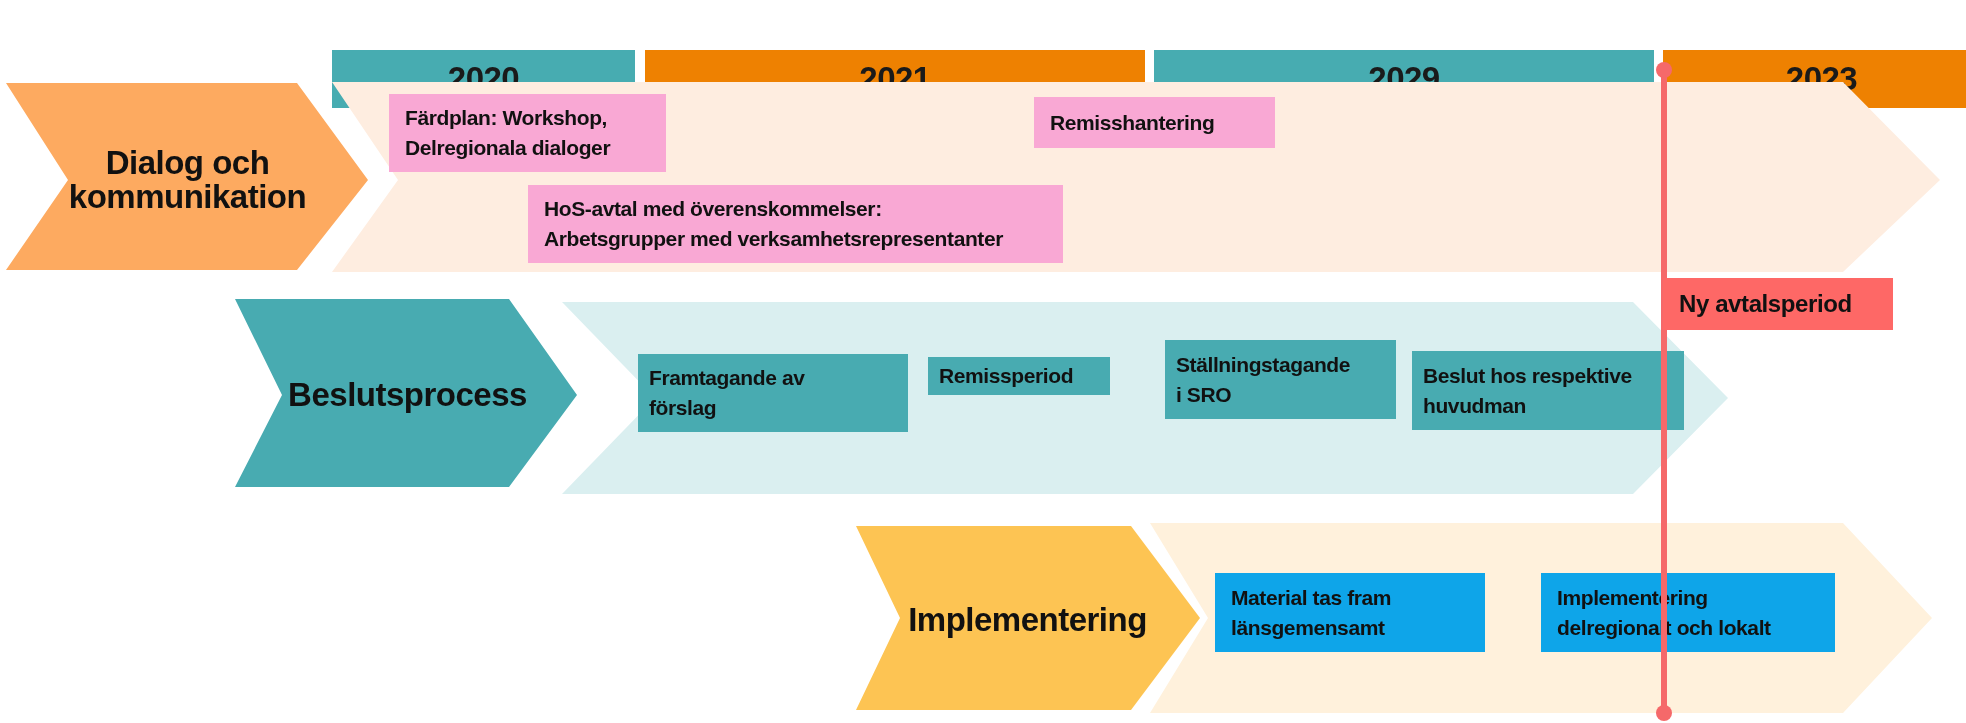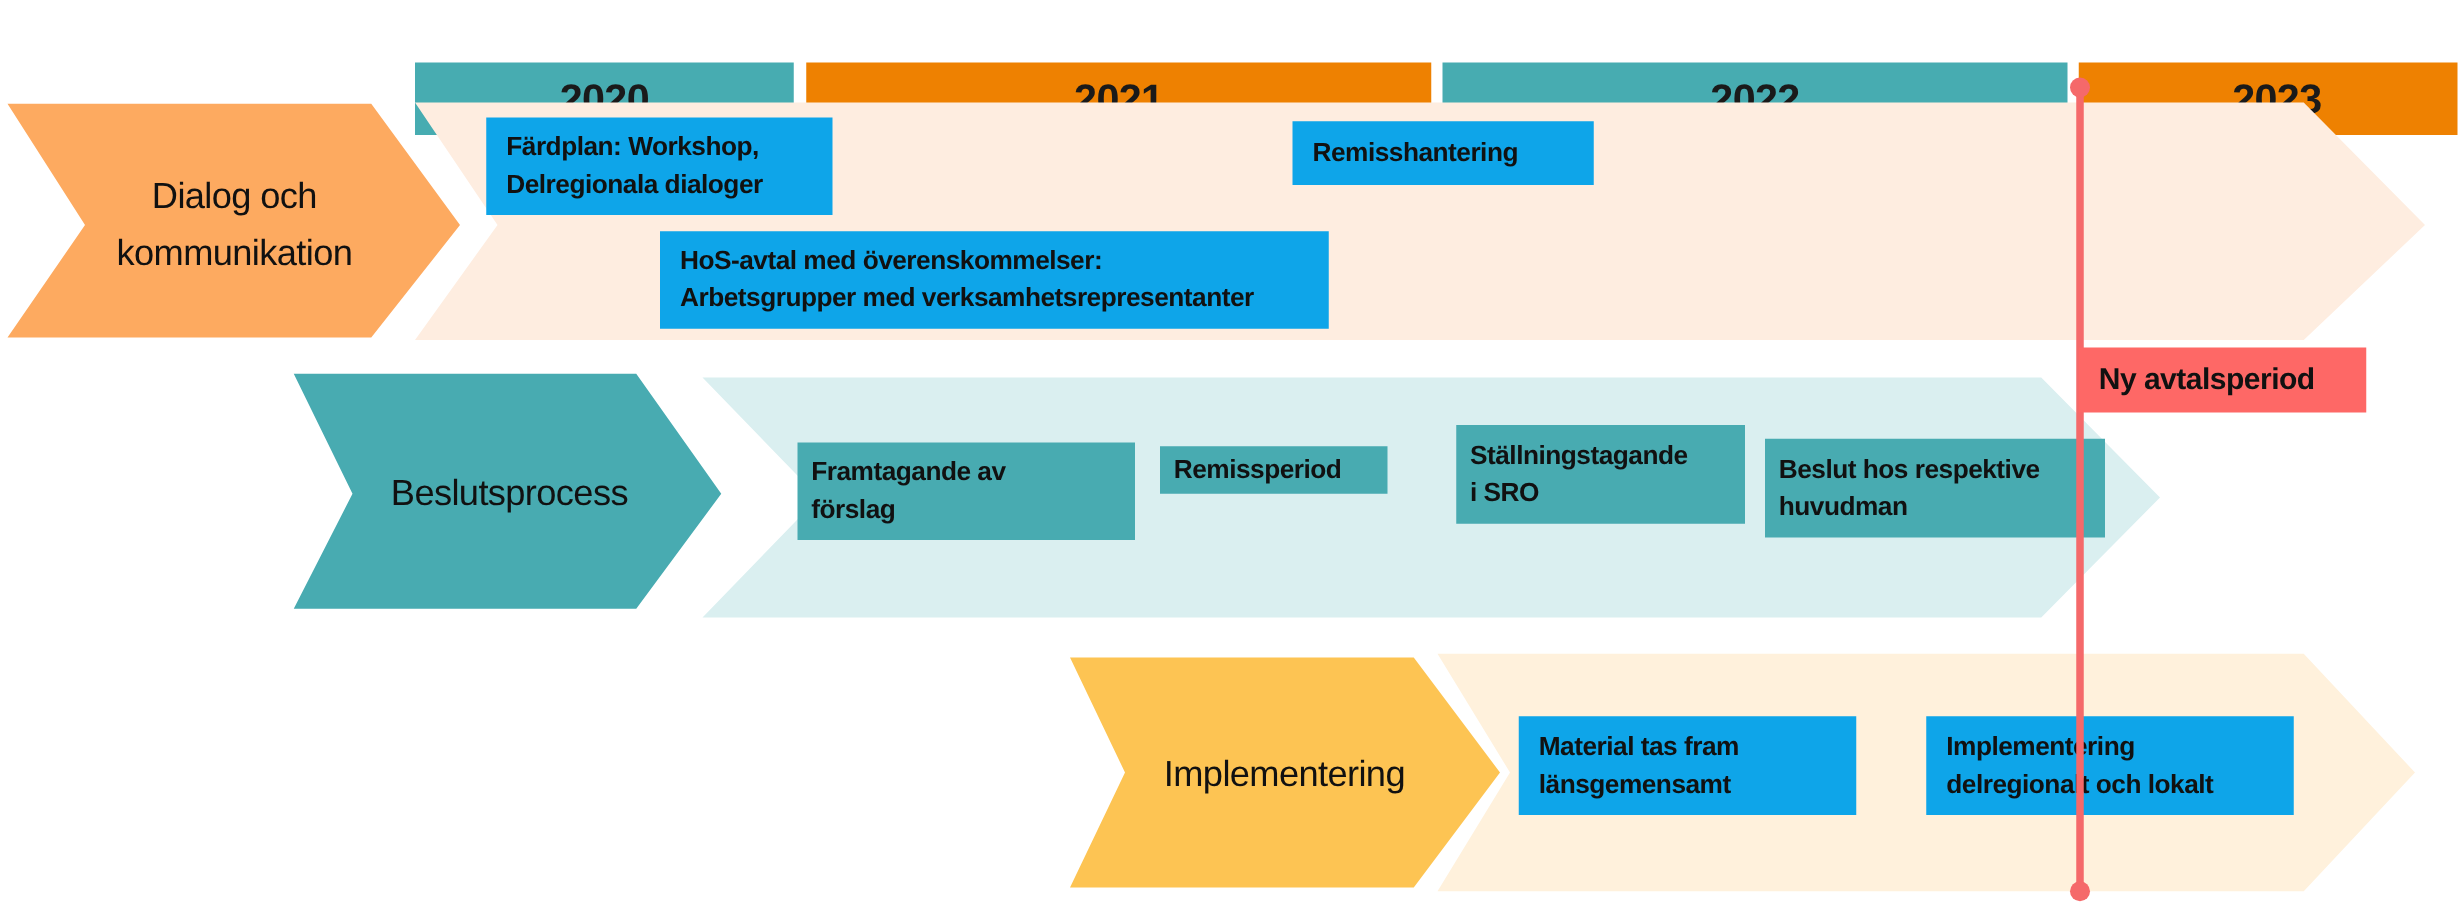--- a/index.html
+++ b/index.html
@@ -2,38 +2,38 @@
 <html><head>
 <meta charset="utf-8">
 <style>
   html, body { margin:0; padding:0; background:#ffffff; }
   body { width:1966px; height:723px; position:relative; overflow:hidden;
          font-family:"Liberation Sans", "DejaVu Sans", sans-serif; color:#111; }
   .year { position:absolute; top:6px; height:58px; display:flex; align-items:center; justify-content:center;
           font-weight:bold; font-size:33px; color:#1a1a1a; letter-spacing:-0.5px;margin-top:44px; }
   svg.shape { position:absolute; left:0; top:0; }
   .chev-label { position:absolute; display:flex; align-items:center; justify-content:center; text-align:center;
-                font-weight:normal; font-size:29px; line-height:46px; color:#111; letter-spacing:-0.5px; }
+                font-weight:bold; font-size:33px; line-height:34px; color:#111; letter-spacing:-0.5px; }
   .box { position:absolute; display:flex; align-items:center; padding:0 16px; box-sizing:border-box;
          font-weight:bold; font-size:21px; line-height:30px; color:#111; letter-spacing:-0.4px; white-space:pre-line; }
-  .orange-box { background:#0ea5e9; }
+  .orange-box { background:#f9a8d4; }
   .teal-box { background:#48ABB1;padding-left:11px; }
   .yellow-box { background:#0ea5e9; }
   .marker-line { position:absolute; left:1661px; top:70px; width:6px; height:645px; background:#F5696A; }
   .marker-dot { position:absolute; width:16px; height:16px; border-radius:50%; background:#F5696A; }
   .marker-label { position:absolute; left:1663px; top:278px; width:230px; height:52px; background:#FE6866;
                   display:flex; align-items:center; padding-left:16px; box-sizing:border-box;
                   font-weight:bold; font-size:24px; color:#111; letter-spacing:-0.4px; }
 </style>
 </head>
 <body>
 
 <div class="year" style="left:332px;width:303px;background:#47ACB1;">2020</div>
 <div class="year" style="left:645px;width:500px;background:#EE8101;">2021</div>
-<div class="year" style="left:1154px;width:500px;background:#47ACB1;">2022</div>
+<div class="year" style="left:1154px;width:500px;background:#47ACB1;">2029</div>
 <div class="year" style="left:1663px;width:317px;background:#EE8101;">2023</div>
 
 <svg class="shape" width="1966" height="723">
 
   <polygon points="332,82 1843,82 1940,180 1843,272 332,272 398,180" fill="#FEEDE0"></polygon>
   <polygon points="6,83 297,83 368,180 297,270 6,270 68,180" fill="#FDAA60"></polygon>
 
   <polygon points="562,302 1633,302 1728,398 1633,494 562,494 655,398" fill="#DAEFF0"></polygon>
   <polygon points="235,299 509,299 577,395 509,487 235,487 282,395" fill="#48ABB1"></polygon>
 

